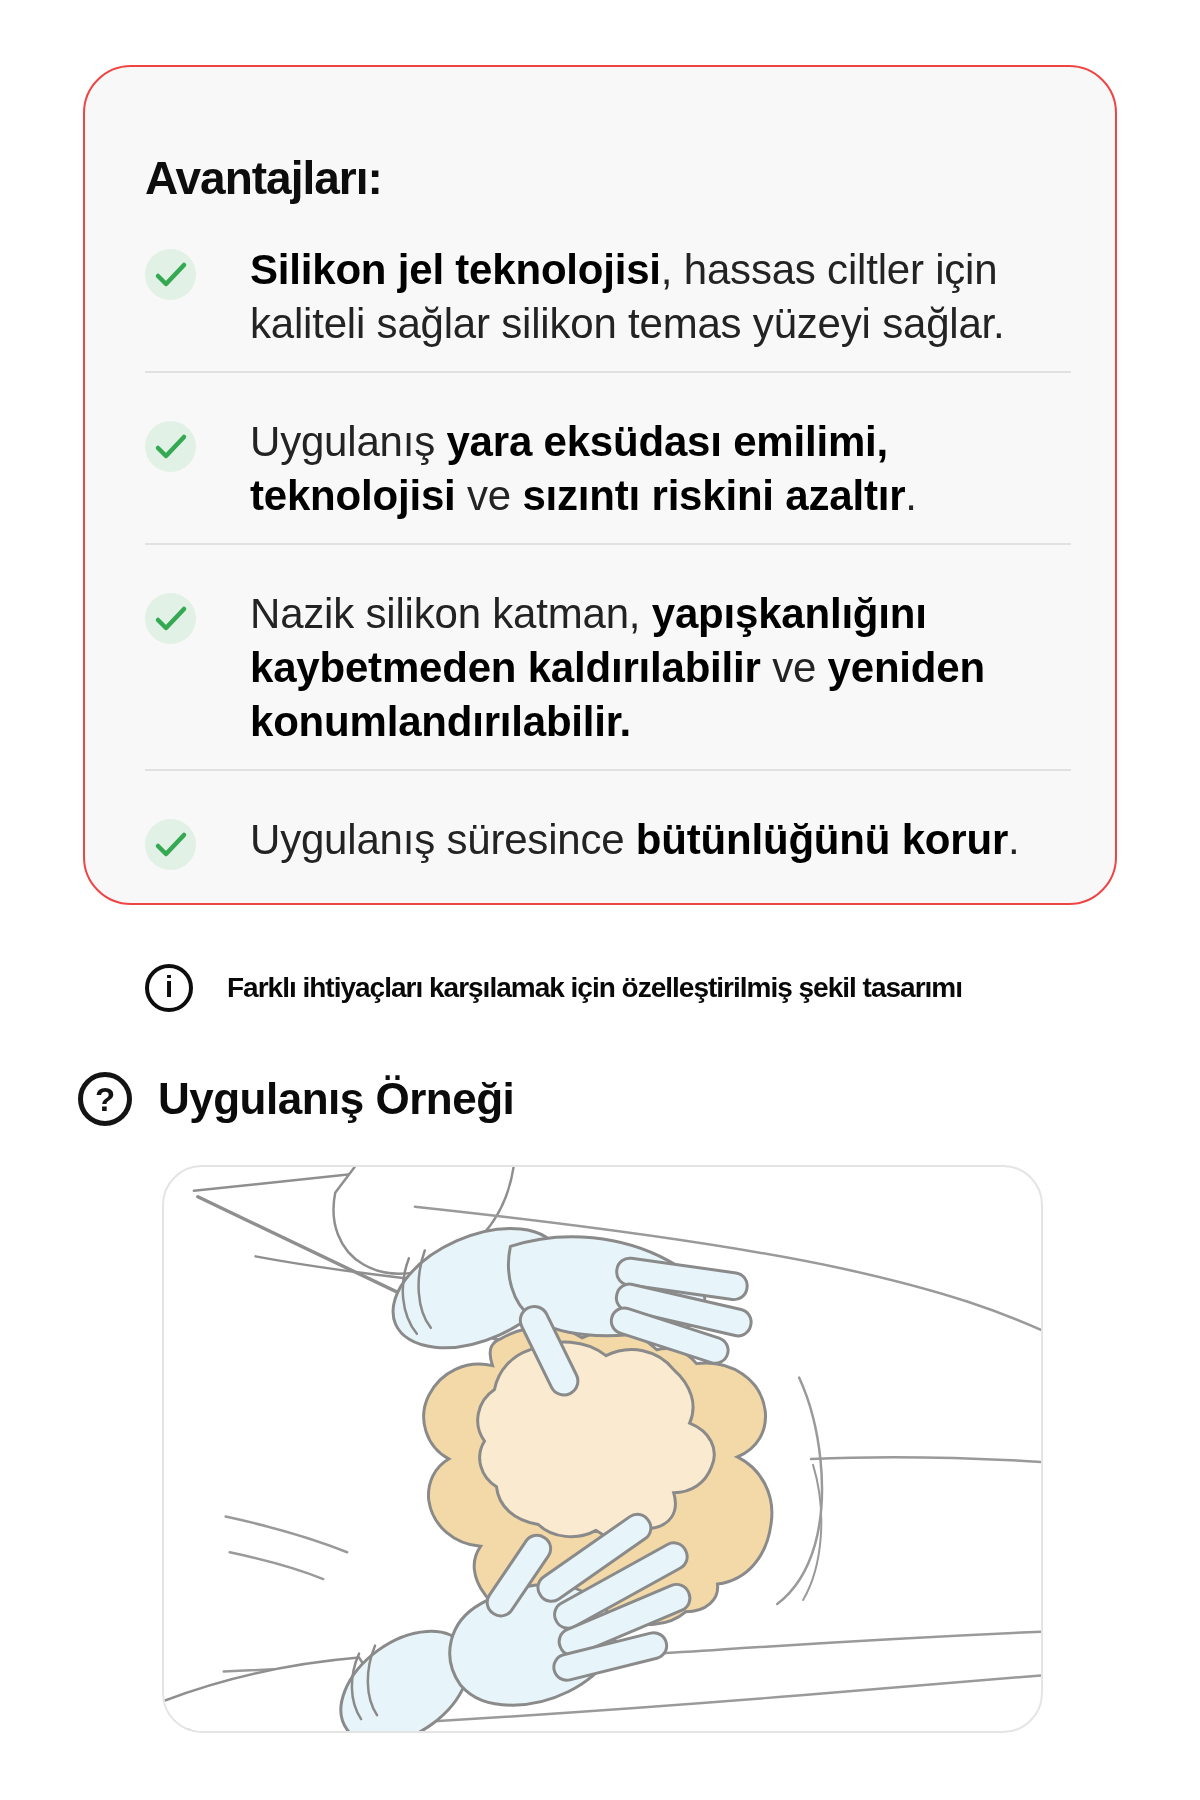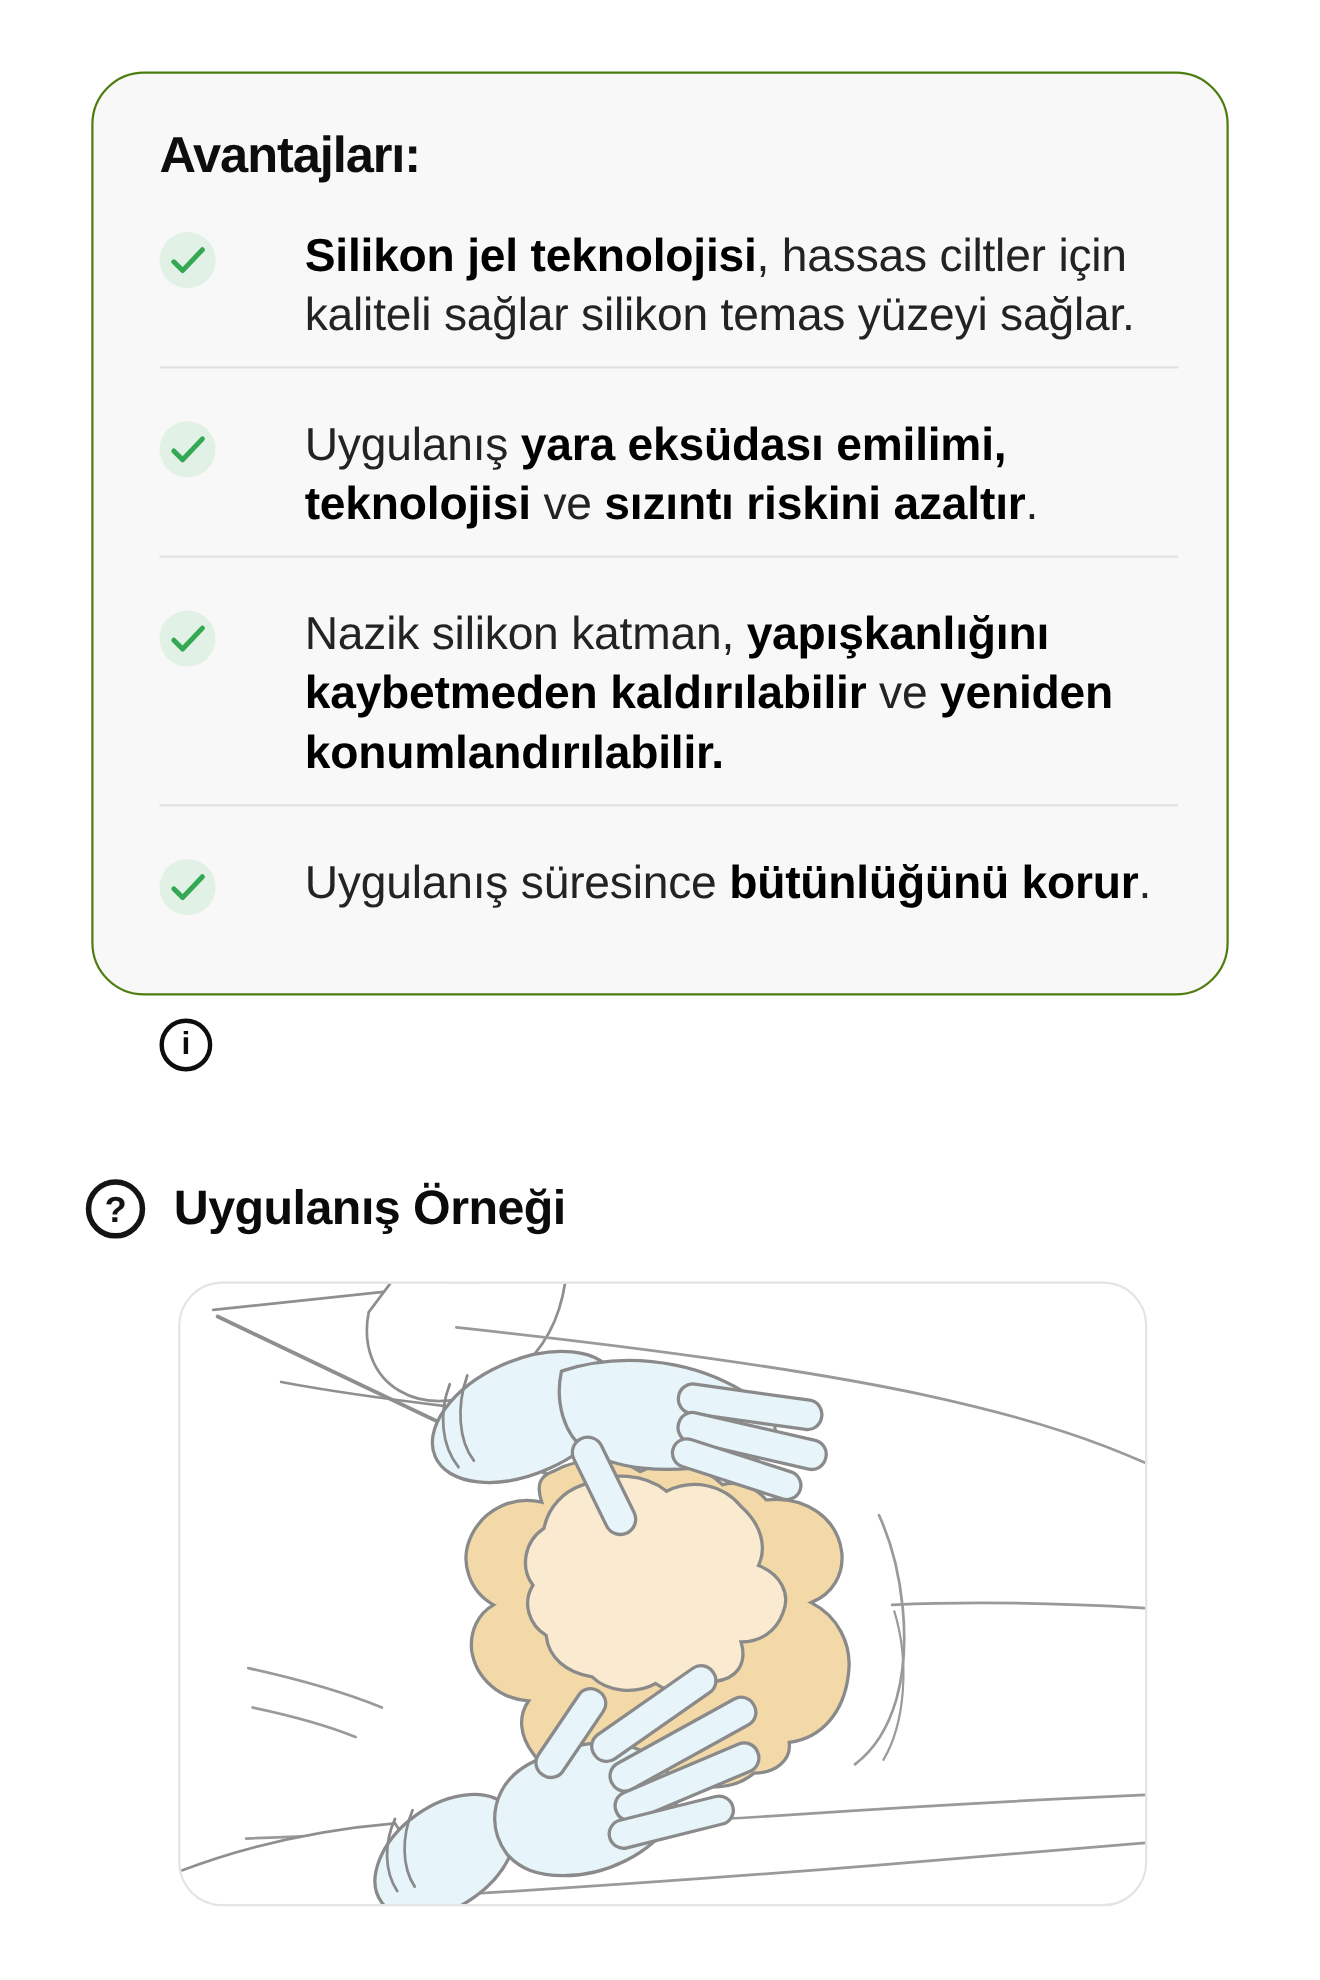--- a/index.html
+++ b/index.html
@@ -3,29 +3,29 @@
 <meta charset="utf-8">
 <style>
   html,body{margin:0;padding:0;}
   body{
     width:1200px;height:1800px;position:relative;background:#ffffff;
     font-family:"Liberation Sans", sans-serif;overflow:hidden;
   }
   
   .card{
     position:absolute;left:83px;top:65px;width:1034px;height:840px;
-    box-sizing:border-box;background:#f8f8f8;border:2px solid #4d7c0f;
-    border-radius:48px;padding:46px 44px 0 60px;
+    box-sizing:border-box;background:#f8f8f8;border:2px solid #ef4444;
+    border-radius:48px;padding:84px 44px 0 60px;
   }
   .card-title{
     margin:0;font-size:46px;font-weight:800;letter-spacing:-1px;color:#0d0d0d;
     line-height:1.2;
   }
   .adv-list{margin-top:37px;}
-  .adv-row{display:flex;align-items:flex-start;padding:42px 0 20px 0;gap:27px;}
+  .adv-row{display:flex;align-items:flex-start;padding:42px 0 20px 0;}
   .adv-row.first{padding-top:0;}
   .check-circle{
     flex:0 0 51px;width:51px;height:51px;border-radius:50%;
     background:#e2f1e5;margin:6px 54px 0 0;display:flex;align-items:center;justify-content:center;
   }
   .check-circle svg{width:34px;height:30px;display:block;}
   .adv-text{font-size:42px;line-height:54px;color:#232323;letter-spacing:-0.2px;}
   .adv-text div{white-space:nowrap;}
   .adv-text .b{font-weight:700;color:#000000;}
   .divider{height:0;border-top:2px solid #e1e1e1;}
@@ -111,20 +111,21 @@
           <div><span>Uygulanış süresince </span><span class="b">bütünlüğünü korur</span><span>.</span></div>
         </div>
     </div>
 
   </div>
 
   <div class="note-row">
     <div class="info-circle">
       <span>i</span>
     </div>
+    <div class="note-text">Farklı ihtiyaçları karşılamak için özelleştirilmiş şekil tasarımı</div>
   </div>
 </section>
 
 <div class="section-heading">
   <div class="q-circle">
     <span>?</span>
   </div>
   <div class="section-title">Uygulanış Örneği</div>
 </div>
 

